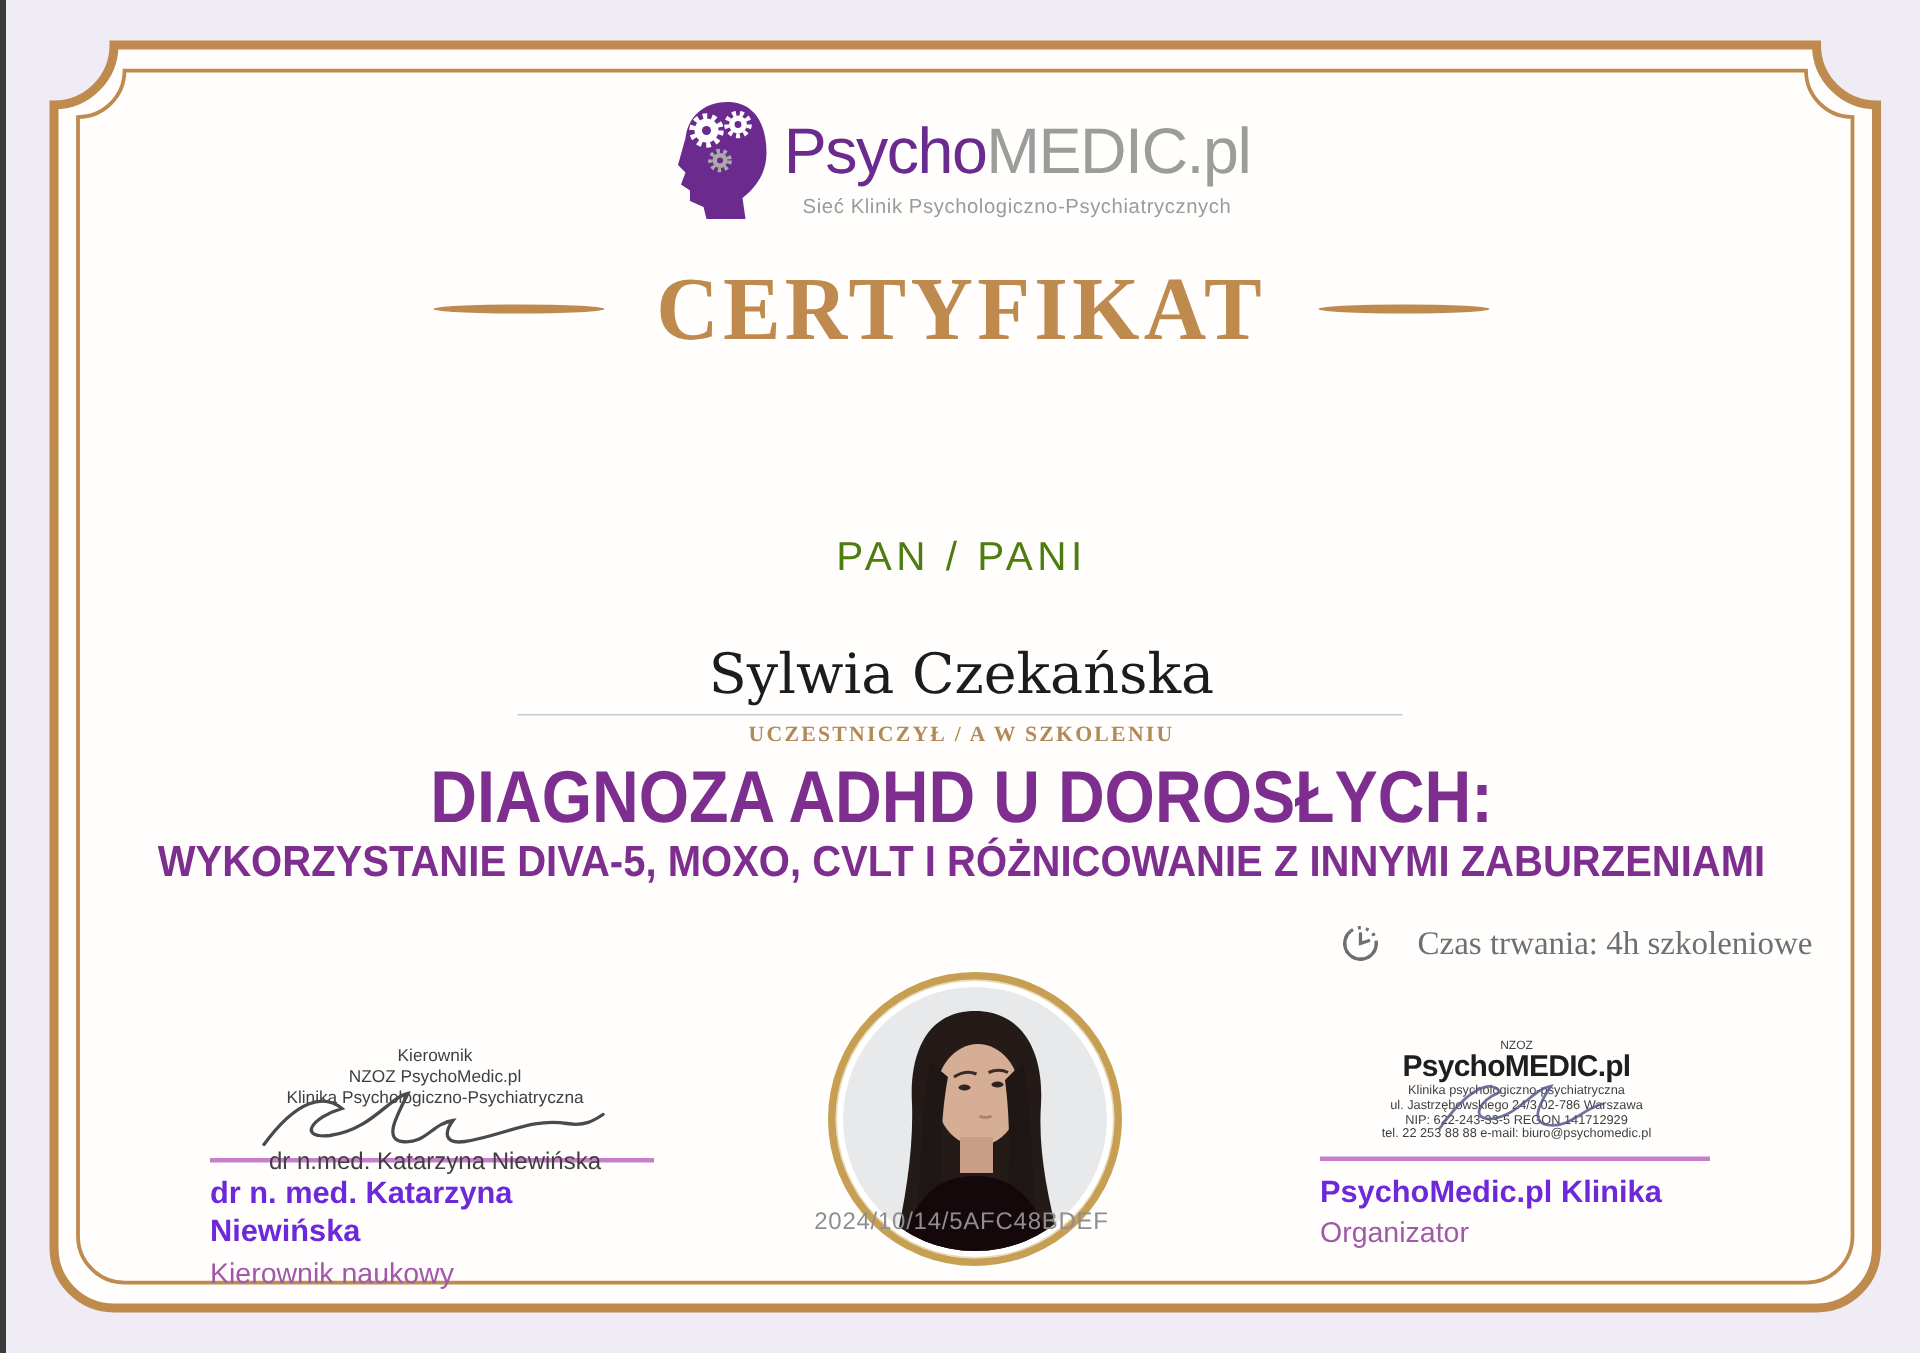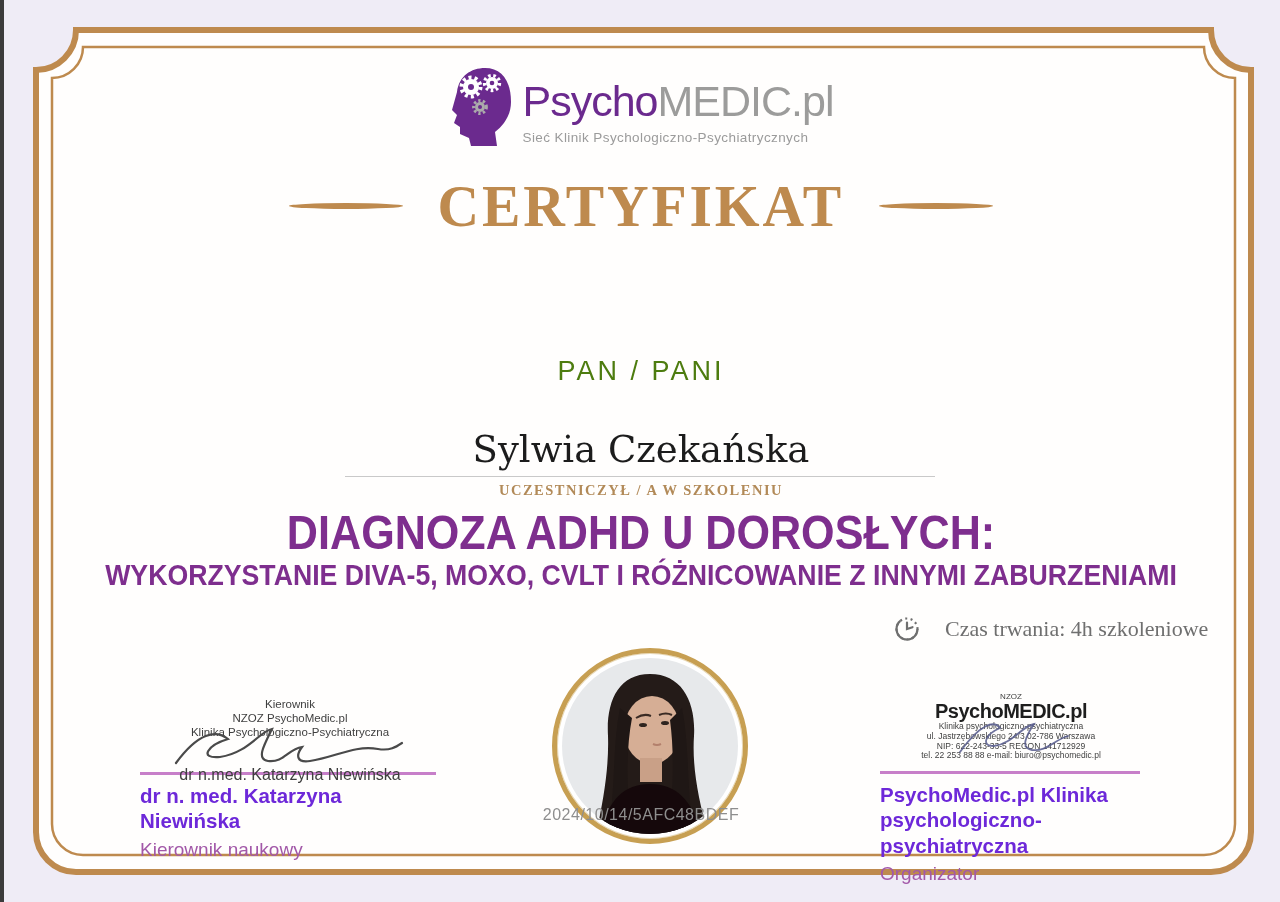--- a/index.html
+++ b/index.html
@@ -10,21 +10,21 @@
   .edge-right{right:0;width:2px;}
   .frame{position:absolute;left:0;top:0;z-index:0;}
   .abs{position:absolute;}
   .centered{left:0;right:0;text-align:center;}
 
   
   .logo{top:66px;left:0;right:0;display:flex;justify-content:center;align-items:flex-start;gap:10px;z-index:2;}
   .logo-text{font-size:43px;letter-spacing:-1px;line-height:1;margin-top:14px;}
   .logo-text .lp{color:#6B2A8E;}
   .logo-text .ls{color:#9C9C9B;}
-  .tagline{font-size:13.5px;color:#9B9B9B;letter-spacing:.4px;margin-top:7px;}
+  .tagline{font-size:13.5px;color:#9B9B9B;letter-spacing:.4px;margin-top:7px;text-align:center;}
 
   
   .title-row{top:176px;left:0;right:0;display:flex;justify-content:center;align-items:center;gap:26px;z-index:2;}
   .cert-title{font-family:"Liberation Serif",serif;font-weight:700;font-size:60px;color:#BE8A4E;
               letter-spacing:3px;line-height:1;transform:scaleX(.96);}
 
   .salutation{top:356px;font-family:Liberation Sans, sans-serif;font-size:27px;color:#4d7c0f;letter-spacing:3px;z-index:2;}
   .recipient{top:428px;font-family:"DejaVu Serif",serif;font-size:37px;color:#1C1C1C;z-index:2;}
   .name-underline{top:476px;left:345px;width:590px;height:1px;background:#C9C9C9;z-index:2;}
   .participation{top:482px;font-family:"Liberation Serif",serif;font-weight:700;font-size:14.5px;
@@ -171,17 +171,17 @@
       <div class="s-big">PsychoMEDIC.pl</div>
       <div class="s-small">Klinika psychologiczno-psychiatryczna</div>
       <div class="s-small">ul. Jastrzębowskiego 24/3    02-786 Warszawa</div>
       <div class="s-small">NIP: 622-243-33-5    REGON 141712929</div>
       <div class="s-small">tel. 22 253 88 88    e-mail: biuro@psychomedic.pl</div>
       <svg class="sig-scrawl" style="left:70px;top:24px" width="130" height="42" viewBox="0 0 130 42">
         <path d="M10 36 C30 8 44 4 50 12 C36 18 30 30 44 30 C62 28 72 10 84 8 C76 20 70 32 82 34 C96 36 104 24 118 20" fill="none" stroke="#55598C" stroke-width="1.8" stroke-linecap="round" opacity=".85"></path>
       </svg>
     </div>
     <div class="sep sep-r"></div>
-    <div class="sig-name"><span>PsychoMedic.pl Klinika</span><br><span>psychologiczno-psychiatryczna</span></div>
+    <div class="sig-name"><span>PsychoMedic.pl Klinika</span><br></div>
     <div class="sig-role">Organizator</div>
   </div>
 
 </div>
 
 </body></html>

